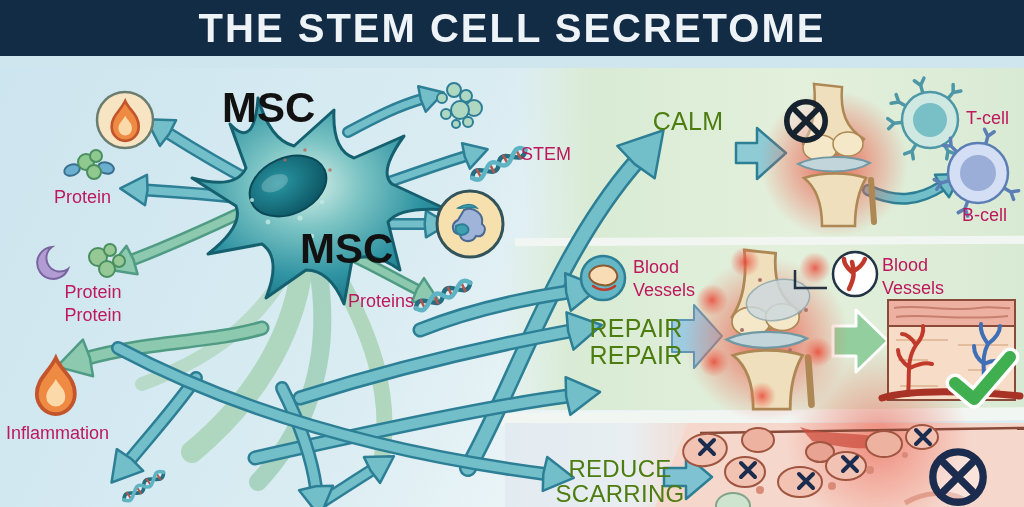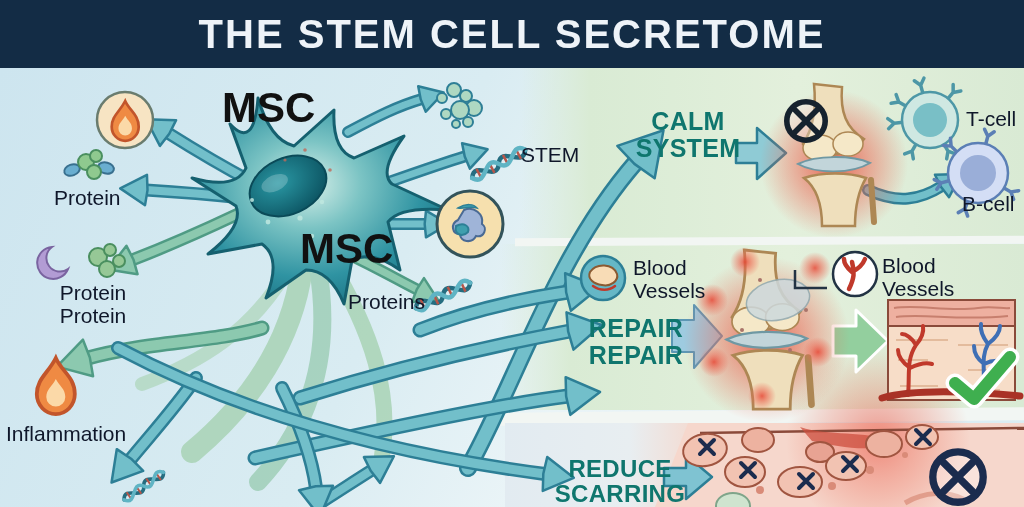--- a/index.html
+++ b/index.html
@@ -1,38 +1,38 @@
 <!DOCTYPE html>
 <html><head>
 <meta charset="utf-8">
 <style>
   html,body{margin:0;padding:0;background:#9ab2bd;}
   .stage{position:relative;width:1024px;height:507px;overflow:hidden;
          font-family:"Liberation Sans",sans-serif;background:#cfe6ef;}
   
-  .titlebar{position:absolute;left:0;top:0;width:1024px;height:68px;background:#132c45;
+  .titlebar{position:absolute;left:0;top:0;width:1024px;height:56px;background:#132c45;
             display:flex;align-items:center;justify-content:center;z-index:5;}
   .titlebar span{color:#eef3f8;font-size:40px;font-weight:700;letter-spacing:2px;}
   .bg-left{position:absolute;left:0;top:68px;width:1024px;height:439px;
            background:linear-gradient(115deg,#cde5ef 0%,#d9ecf2 40%,#eaf4f7 58%,#d9ecf2 100%);}
   .panel-green{position:absolute;background:linear-gradient(90deg,rgba(219,236,214,0) 0,#d9ebd4 70px,#e3f0dc 55%,#d9ead4 100%);}
   .p1{left:520px;top:68px;width:504px;height:170px;}
   .p2{left:500px;top:244px;width:524px;height:166px;}
   .sep{position:absolute;background:#f2f6f3;}
   .s1{left:515px;top:237px;width:509px;height:8px;transform:rotate(-.3deg);}
   .s2{left:498px;top:410px;width:526px;height:13px;transform:rotate(-.6deg);}
   .p3{left:505px;top:423px;width:519px;height:84px;
       background:linear-gradient(90deg,#e2ebf1 0%,#e8eef1 24%,#f3dcd3 36%,#f6d7cc 100%);}
   
   svg.art{position:absolute;left:0;top:0;z-index:3;pointer-events:none;}
   
-  .lbl{position:absolute;z-index:4;color:#0f172a;font-size:21px;line-height:23px;}
+  .lbl{position:absolute;z-index:4;color:#be185d;font-size:18px;line-height:23px;}
   .ctr{text-align:center;}
   .msc{font-size:42px;font-weight:700;color:#111;}
-  .h1{font-size:25px;line-height:27px;font-weight:700;color:#0f766e;letter-spacing:.3px;}
+  .h1{font-size:25px;line-height:27px;font-weight:400;color:#4d7c0f;letter-spacing:.3px;}
   .h1 span,.two span{display:block;}
 </style>
 </head>
 <body>
 
 <div class="stage">
 
   <div class="bg-left"></div>
   <div class="panel-green p1"></div>
   <div class="panel-green p2"></div>
@@ -330,24 +330,23 @@
   <div class="lbl ctr two" style="left:47px;top:281px;width:92px;">
     <span>Protein</span>
     <span>Protein</span>
   </div>
   <div class="lbl" style="left:348px;top:290px;">Proteins</div>
   <div class="lbl" style="left:521px;top:143px;">STEM</div>
   <div class="lbl" style="left:6px;top:422px;">Inflammation</div>
 
   <div class="lbl h1 ctr" style="left:612px;top:108px;width:152px;">
     <span>CALM</span>
-    <span>SYSTEM</span>
   </div>
   <div class="lbl" style="left:966px;top:107px;">T-cell</div>
-  <div class="lbl" style="left:962px;top:192px;">B-cell</div>
+  <div class="lbl" style="left:962px;top:204px;">B-cell</div>
 
   <div class="lbl two" style="left:633px;top:256px;">
     <span>Blood</span>
     <span>Vessels</span>
   </div>
   <div class="lbl h1 ctr" style="left:556px;top:315px;width:160px;">
     <span>REPAIR</span>
     <span>REPAIR</span>
   </div>
   <div class="lbl two" style="left:882px;top:254px;">

